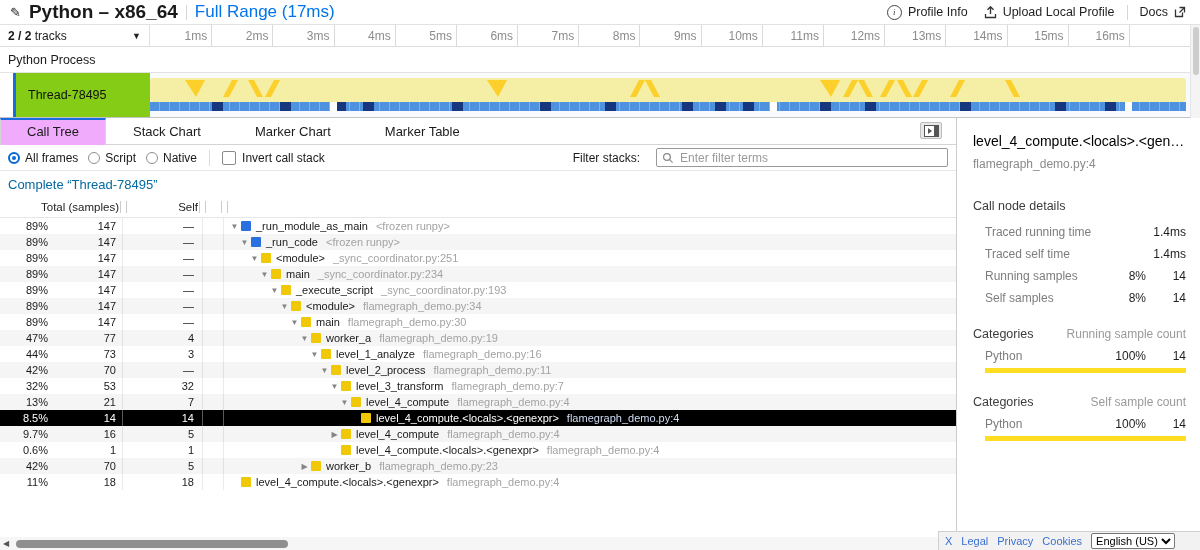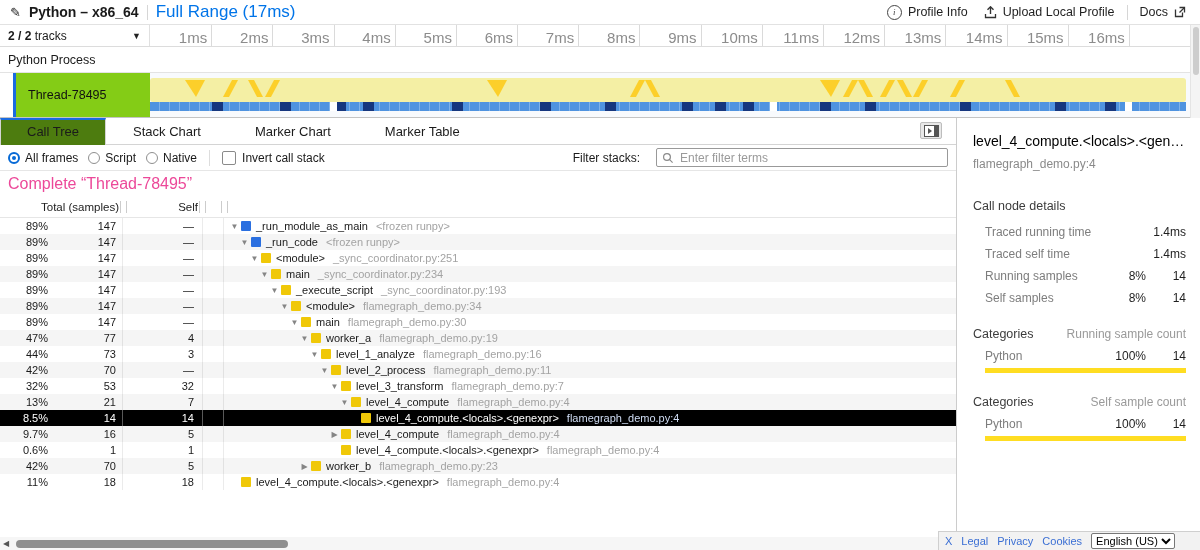--- a/index.html
+++ b/index.html
@@ -3,35 +3,35 @@
 <meta charset="utf-8">
 <style>
   html,body{margin:0;padding:0;background:#fff;}
   .app{position:relative;width:1200px;height:550px;overflow:hidden;
        font-family:"Liberation Sans",sans-serif;color:#1a1a1a;background:#fff;font-size:12px;}
   a{text-decoration:none;cursor:pointer;}
   
   .topbar{height:24px;border-bottom:1px solid #e2e2e2;display:flex;align-items:center;justify-content:space-between;padding:0 10px;}
   .topbar-left,.topbar-right{display:flex;align-items:center;gap:8px;}
   .pencil{font-size:13px;color:#222;cursor:pointer;}
-  .profile-title{font-weight:bold;font-size:14px;}
+  .profile-title{font-weight:bold;font-size:19px;}
   .vsep{width:1px;height:15px;background:#d6d6d6;display:inline-block;}
   .range-link{color:#0074e8;font-size:17px;}
   .hdr-btn{display:flex;align-items:center;gap:6px;background:none;border:none;font:inherit;font-size:12.5px;color:#1f1f1f;cursor:pointer;padding:0 4px;}
   .info-icon{display:inline-flex;align-items:center;justify-content:center;width:13px;height:13px;border:1px solid #444;border-radius:50%;
              font-size:9px;font-style:italic;font-family:"Liberation Serif",serif;color:#444;}
   .docs{color:#1f1f1f;}
   
   .timeline-settings{height:21px;border-bottom:1px solid #dcdcdc;display:flex;position:relative;}
   .tracks-select{width:150px;border-right:1px solid #e0e0e0;display:flex;align-items:center;justify-content:space-between;padding:0 8px;cursor:pointer;box-sizing:border-box;}
   .tracks-select .b{font-weight:bold;}
   .dd-arrow{font-size:9px;color:#222;}
   .ruler{position:relative;flex:1;margin-right:10px;}
   .tick{position:absolute;top:0;height:100%;border-left:1px solid #dadada;}
-  .tick-label{position:absolute;left:-5px;transform:translateX(-100%);top:4px;font-size:15px;color:#8c8c8c;white-space:nowrap;}
+  .tick-label{position:absolute;left:-5px;transform:translateX(-100%);top:4px;font-size:12px;color:#8c8c8c;white-space:nowrap;}
   .v-scroll{position:absolute;right:0;top:25px;width:10px;height:93px;background:#f4f4f4;border-left:1px solid #e4e4e4;box-sizing:border-box;z-index:5;}
   .v-thumb{position:absolute;top:2px;left:2px;width:6px;height:48px;background:#cdcdcd;border-radius:3px;}
   
   .process-row{height:25px;border-bottom:1px solid #e3e3e3;display:flex;align-items:center;padding-left:8px;font-size:12.5px;cursor:default;}
   .thread-row{height:44px;border-bottom:1px solid #c4c4c4;display:flex;position:relative;background:#fff;}
   .thread-gutter{width:13px;background:#fff;}
   .thread-accent{width:3px;background:#1a6be0;}
   .thread-label{width:134px;background:#84cc16;display:flex;align-items:center;padding-left:12px;font-size:12.5px;color:#111;box-sizing:border-box;cursor:pointer;}
   .thread-graph{position:relative;flex:1;margin-right:10px;background:#f8fafd;cursor:pointer;}
   .flame-preview{position:absolute;left:0;top:0;}
@@ -39,41 +39,41 @@
      background:repeating-linear-gradient(90deg,#4f93e0 0px,#4f93e0 9px,#7cb0ea 9px,#7cb0ea 10px);}
   .seg{position:absolute;top:0;bottom:0;width:11px;}
   .seg.dark{background:#16367e;}
   .seg.gap{background:#fff;width:7px;}
   
   .main{display:flex;height:432px;}
   .left-pane{width:956px;position:relative;box-sizing:border-box;}
   
   .tabbar{height:26px;display:flex;align-items:flex-end;border-bottom:1px solid #d4d4d4;position:relative;}
   .tab{padding:4px 26px 5px;font-size:13px;color:#1b1b1b;cursor:pointer;border:1px solid transparent;border-bottom:none;}
-  .tab.active{background:#4d7c0f;border-color:#d4d4d4;border-top:2px solid #1a6be0;margin-bottom:-1px;padding-bottom:6px;}
+  .tab.active{background:#f0abfc;border-color:#d4d4d4;border-top:2px solid #1a6be0;margin-bottom:-1px;padding-bottom:6px;}
   .sidebar-toggle{position:absolute;right:14px;top:4px;width:22px;height:17px;background:#e8e8e8;border:1px solid #bdbdbd;border-radius:2px;
                   display:flex;align-items:center;justify-content:center;cursor:pointer;padding:0;}
   
   .controls{height:25px;display:flex;align-items:center;padding:0 8px;border-bottom:1px solid #e6e6e6;}
   .radio-group{display:flex;align-items:center;gap:10px;}
   .radio{display:flex;align-items:center;gap:5px;font-size:12px;cursor:pointer;}
   .rdot{width:12px;height:12px;border:1px solid #8f8f8f;border-radius:50%;background:#fff;box-sizing:border-box;}
   .rdot.on{border:2px solid #0669d6;position:relative;}
   .rdot.on::after{content:"";position:absolute;left:2px;top:2px;width:4px;height:4px;border-radius:50%;background:#0669d6;}
   .vsep2{width:1px;height:16px;background:#ddd;margin:0 12px;}
   .invert{display:flex;align-items:center;gap:6px;font-size:12px;cursor:pointer;}
   .cb{width:12px;height:12px;border:1px solid #8a8a8a;background:#fff;border-radius:2px;}
   .filter{margin-left:auto;display:flex;align-items:center;gap:16px;}
   .filter-label{font-size:12px;color:#1b1b1b;}
   .search-box{display:flex;align-items:center;width:292px;height:19px;border:1px solid #999;border-radius:2px;background:#fff;padding:0 5px;gap:4px;box-sizing:border-box;}
   .search-box input{border:none;outline:none;flex:1;font:inherit;font-size:12px;color:#222;background:transparent;}
   .search-box input::placeholder{color:#9a9a9a;}
   
   .range-row{height:26px;display:flex;align-items:center;padding-left:8px;}
-  .range-row a{color:#ec4899;font-size:16px;}
+  .range-row a{color:#0369a1;font-size:13px;}
   
   .tree-header{height:20px;display:flex;align-items:center;border-bottom:1px solid #e6e6e6;font-size:11.5px;color:#222;}
   .th-total{width:119px;text-align:right;}
   .th-self{width:70px;text-align:right;}
   .th-gap{width:13px;}
   .divider{width:5px;height:12px;border-left:1px solid #ccc;border-right:1px solid #ccc;margin:0 1px;}
   
   .tree-body{font-size:11px;}
   .trow{height:16px;display:flex;align-items:center;background:#fff;cursor:pointer;}
   .trow.even{background:#f5f5f5;}

